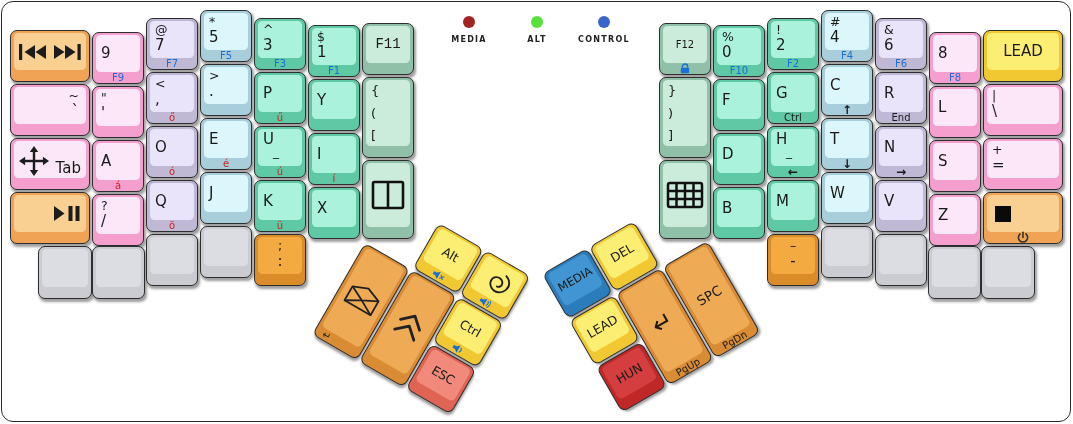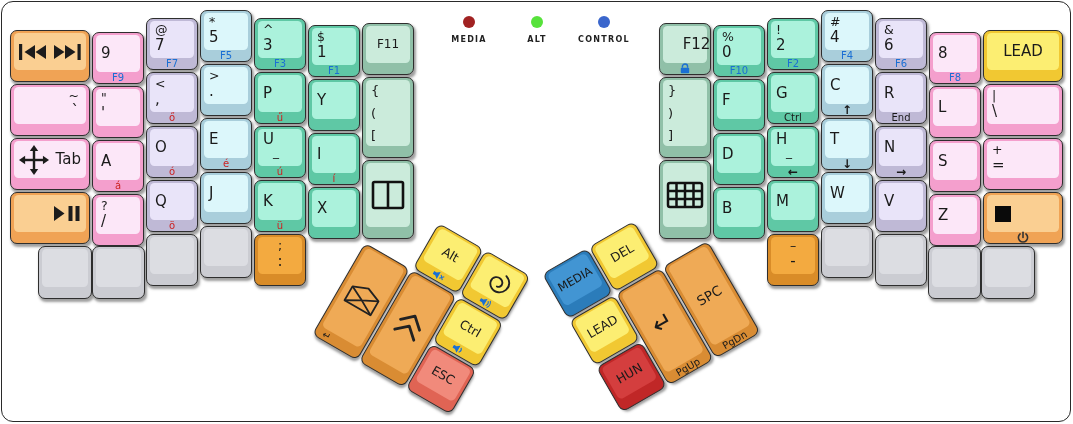--- a/index.html
+++ b/index.html
@@ -8,21 +8,21 @@
   #frame{position:absolute;left:1px;top:1px;right:2px;bottom:2px;border:1px solid #2a2a2a;border-radius:12px;}
   .key{position:absolute;border:1.4px solid #2e2e2e;border-radius:7px;box-sizing:border-box;
        box-shadow:1.5px 2.5px 2.5px rgba(40,40,40,.45);}
   .keytop{position:absolute;top:2px;left:3px;right:3px;bottom:11px;border-radius:4.5px;
           padding:2px 5px;box-sizing:border-box;display:flex;flex-direction:column;
           align-items:flex-start;justify-content:flex-start;overflow:visible;}
   .keytop.vc{justify-content:center;}
   .keytop.hc{align-items:center;}
   .keytop.hr{align-items:flex-end;padding-right:7px;}
   .keytop.row{flex-direction:row;align-items:center;justify-content:center;width:auto;}
-  .keytop.row.sb{justify-content:space-between;}
+  .keytop.row.sb{justify-content:space-between;align-items:flex-end;}
   .keytop.row.re{justify-content:flex-end;}
   .keytop.row.ls{justify-content:flex-start;}
   .keytop.lines{justify-content:space-between;padding-top:4px;padding-bottom:4px;}
   .tl{font-size:12.5px;line-height:1.1;}
   .main{font-size:15px;line-height:1.1;white-space:pre;}
   .sub{font-size:12px;line-height:.7;margin-left:10px;}
   .lnz{font-size:13px;line-height:1;}
   .front{position:absolute;bottom:0;left:3px;right:3px;height:11px;display:flex;
          align-items:center;justify-content:center;font-size:10px;line-height:10px;overflow:visible;}
   .front.fl{justify-content:flex-start;padding-left:5px;}
@@ -260,21 +260,21 @@
         </div>
         <div class="front f-red">í</div>
       </div>
       <div class="key c-teal" style="left: 308px; top: 187px; width: 52px; height: 52px;">
         <div class="keytop vc">
           <span class="main">X</span>
         </div>
       </div>
       <div class="key c-mint" style="left: 362px; top: 23px; width: 52px; height: 52px;">
         <div class="keytop vc hc">
-          <span class="main" style="font-size: 12px;">F11</span>
+          <span class="main" style="font-size: 14px; font-family: Liberation Mono, monospace;">F11</span>
         </div>
       </div>
       <div class="key c-mint" style="left: 362px; top: 77px; width: 52px; height: 81px;">
         <div class="keytop lines">
           <span class="lnz">{</span>
           <span class="lnz">(</span>
           <span class="lnz">[</span>
         </div>
       </div>
       <div class="key c-mint" style="left: 362px; top: 160px; width: 52px; height: 79px;">
@@ -284,21 +284,21 @@
               <g stroke="#111" stroke-width="2.6" fill="none">
                 <rect x="2" y="2" width="30" height="26" rx="1.5"></rect>
                 <line x1="17" y1="2" x2="17" y2="28"></line>
               </g>
             </svg>
           </span>
         </div>
       </div>
       <div class="key c-mint" style="left: 659px; top: 23px; width: 52px; height: 52px;">
         <div class="keytop vc hc">
-          <span class="main" style="font-size: 15px; padding-left: 23px;">F12</span>
+          <span class="main" style="font-size: 10px;">F12</span>
         </div>
         <div class="front f-black">
           <span>
             <svg width="12" height="11" viewBox="0 0 12 11">
               <path d="M3.4,4.8 V3.6 a2.6,2.6 0 0 1 5.2,0 V4.8" stroke="#1a6fd4" stroke-width="1.4" fill="none"></path>
               <rect x="1.8" y="4.8" width="8.4" height="5.4" rx="1" fill="#1a6fd4"></rect>
             </svg>
           </span>
         </div>
       </div>

